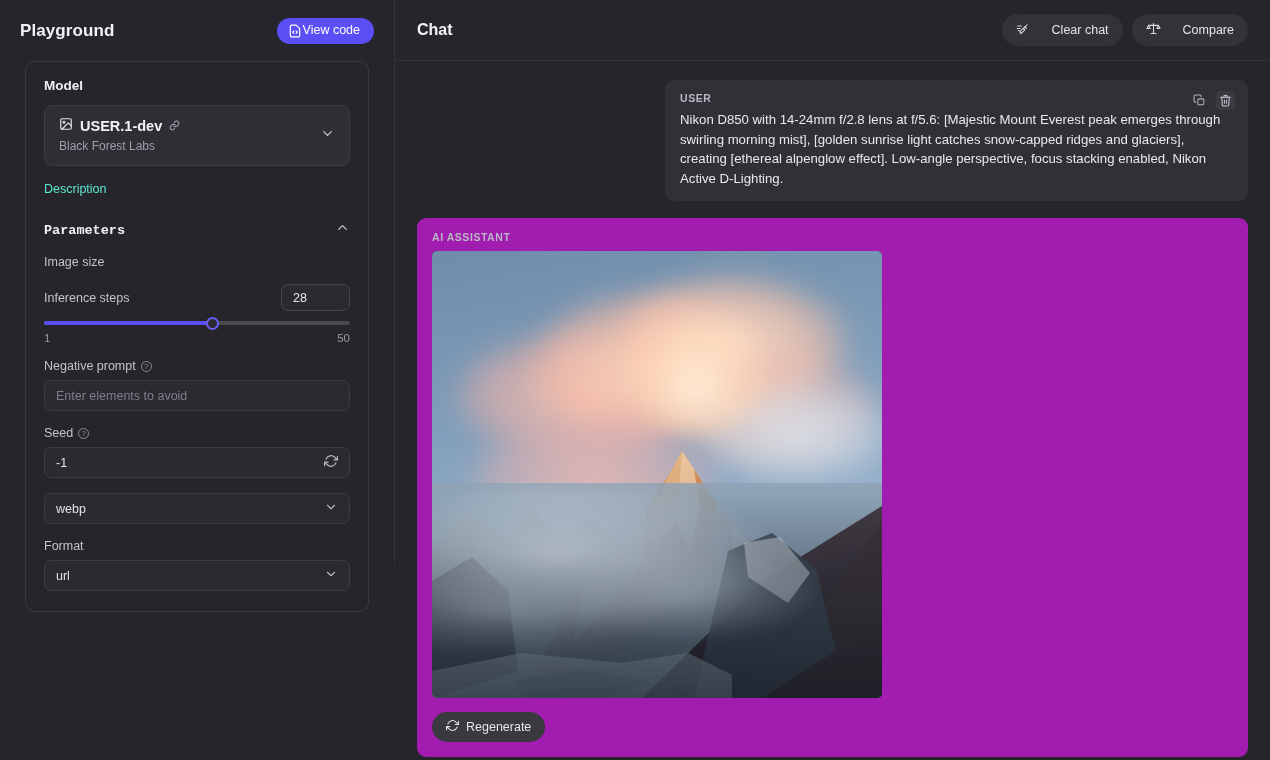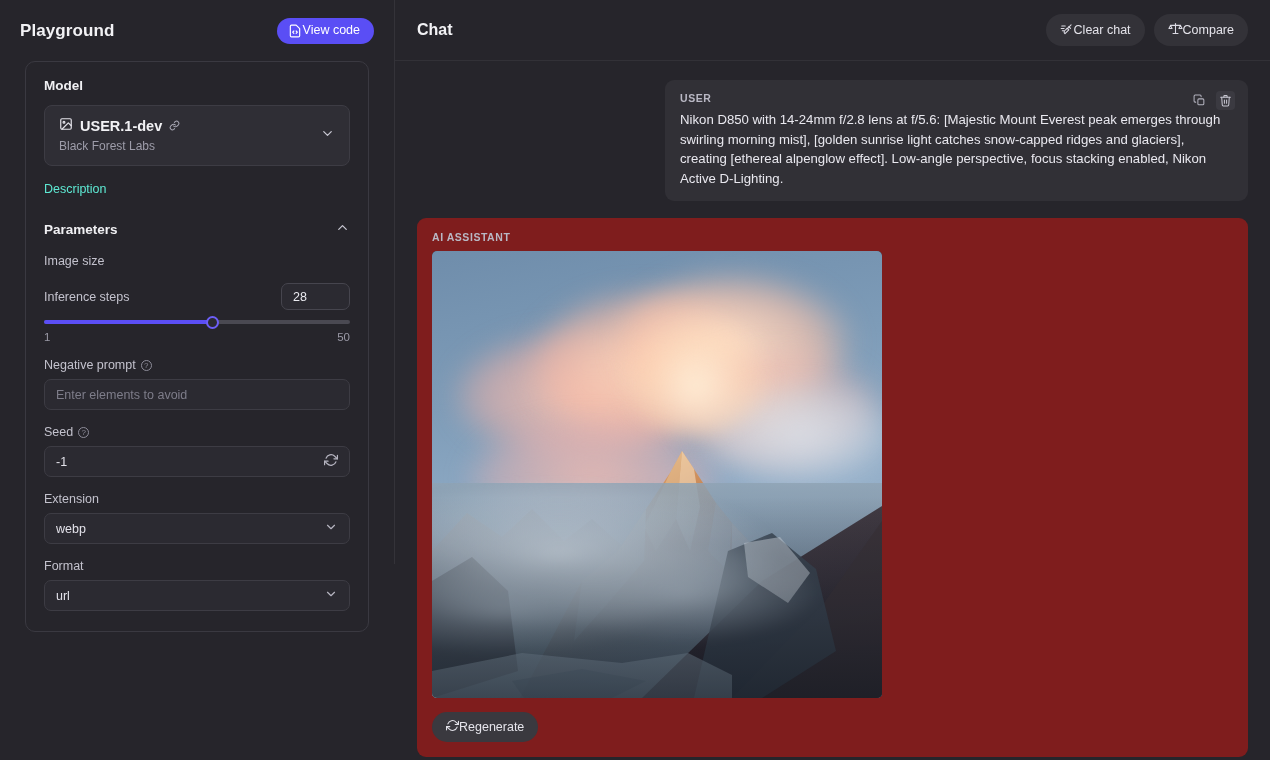--- a/index.html
+++ b/index.html
@@ -110,20 +110,21 @@
     color: #5eead4;
   }
 
   
   .params-head {
     margin-top: 24px;
     display: flex;
     align-items: center;
     justify-content: space-between;
     cursor: pointer;
+    font-family: Liberation Mono, monospace;
   }
 
   .field { margin-top: 15px; }
 
   .field-label {
     font-size: 12.5px;
     color: #c3c2cd;
     display: flex;
     align-items: center;
     gap: 5px;
@@ -221,21 +222,21 @@
   }
   .chat-title {
     font-size: 16px;
     font-weight: bold;
     color: #f2f2f5;
   }
   .header-actions { display: flex; gap: 9px; }
   .pill-btn {
     display: flex;
     align-items: center;
-    gap: 0;
+    gap: 22px;
     background: #333238;
     border: none;
     border-radius: 999px;
     padding: 7px 14px;
     font-size: 12.5px;
     color: #e4e3ea;
     cursor: pointer;
     line-height: 1;
     font-family: "Liberation Sans", sans-serif;
   }
@@ -275,40 +276,40 @@
     align-items: center;
     justify-content: center;
     border-radius: 4px;
     cursor: pointer;
   }
   .icon-btn.shaded { background: #3b3a41; }
 
   
   .assistant-card {
     margin-top: 17px;
-    background: #7f1d1d;
+    background: #a21caf;
     border-radius: 9px;
     padding: 13px 15px 15px 15px;
   }
 
   .gen-image {
     width: 450px;
     height: 447px;
     border-radius: 5px;
     margin-top: 8px;
     position: relative;
     overflow: hidden;
     background: #22303f;
   }
 
   .regen-btn {
     margin-top: 14px;
     display: inline-flex;
     align-items: center;
-    gap: 0;
+    gap: 7px;
     background: #3a393f;
     border: none;
     border-radius: 999px;
     padding: 7px 14px;
     font-size: 12.5px;
     color: #e6e5ec;
     cursor: pointer;
     line-height: 1;
     font-family: "Liberation Sans", sans-serif;
   }
@@ -489,21 +490,20 @@
             <svg width="14" height="14" viewBox="0 0 24 24" fill="none" stroke="#b6b5c1" stroke-width="2" stroke-linecap="round" stroke-linejoin="round">
               <polyline points="23 4 23 10 17 10"></polyline>
                 <polyline points="1 20 1 14 7 14"></polyline>
               <path d="M3.5 9a9 9 0 0 1 14.9-3.4L23 10M1 14l4.6 4.4A9 9 0 0 0 20.5 15"></path>
             </svg>
           </span>
         </div>
       </div>
 
       <div class="field">
-        <div class="field-label">Extension</div>
         <div class="select-box">
           <span>webp</span>
           <span>
             <svg width="14" height="14" viewBox="0 0 24 24" fill="none" stroke="#b6b5c1" stroke-width="2" stroke-linecap="round" stroke-linejoin="round">
                 <polyline points="6 9 12 15 18 9"></polyline>
               </svg>
           </span>
         </div>
       </div>
 

